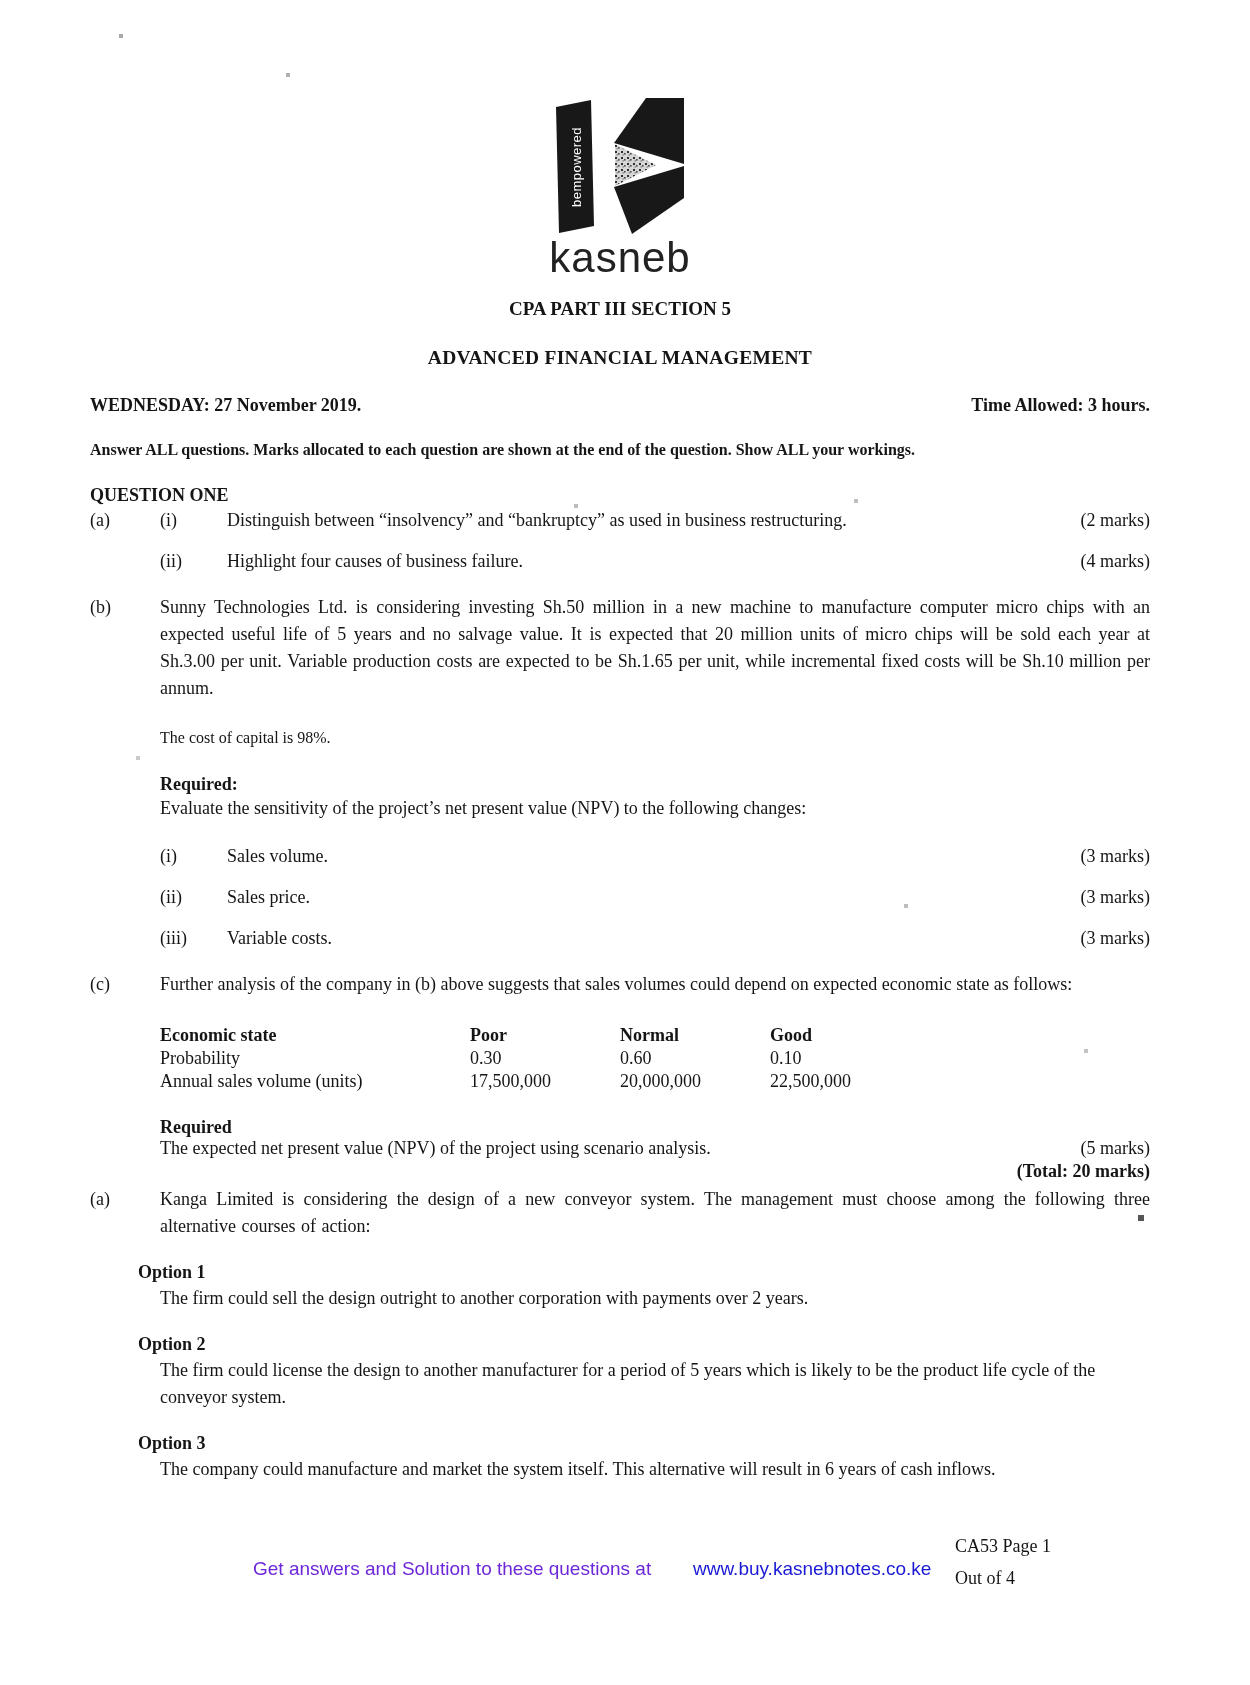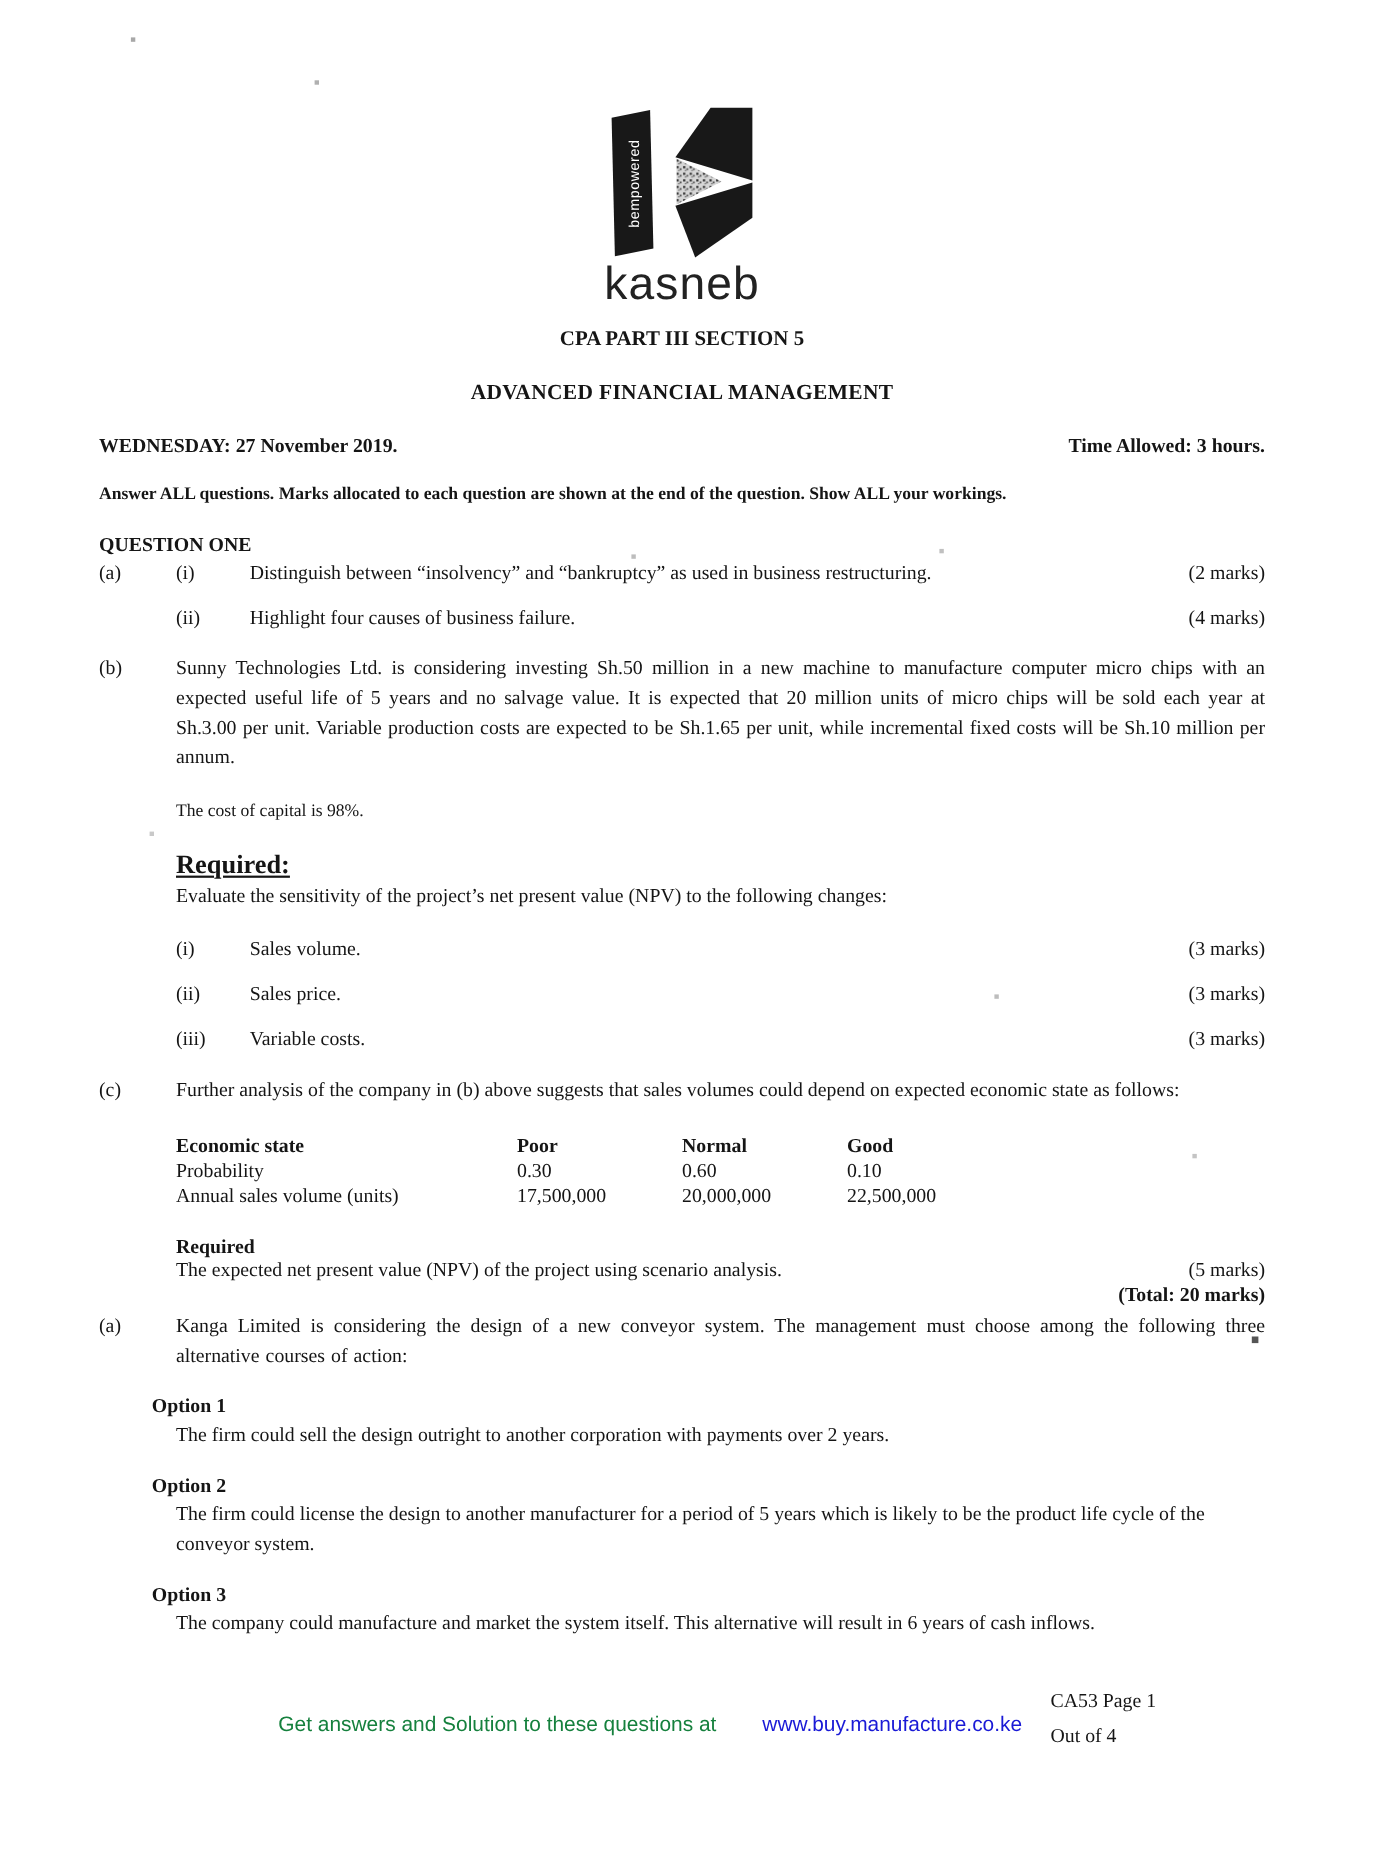--- a/index.html
+++ b/index.html
@@ -104,21 +104,21 @@
       <span class="col-marks">(4 marks)</span>
     </div>
 
     <div class="row mt22">
       <span class="col-part">(b)</span>
       <span class="col-text para">Sunny Technologies Ltd. is considering investing Sh.50 million in a new machine to manufacture computer micro chips with an expected useful life of 5 years and no salvage value. It is expected that 20 million units of micro chips will be sold each year at Sh.3.00 per unit. Variable production costs are expected to be Sh.1.65 per unit, while incremental fixed costs will be Sh.10 million per annum.</span>
     </div>
 
     <div class="indent plain mt24">The cost of capital is 98%.</div>
 
-    <div class="indent bold mt24" style="font-size:24px;text-decoration:underline;">Required:</div>
+    <div class="indent bold mt24" style="font-size:18px;">Required:</div>
     <div class="indent plain" style="font-size:18px;">Evaluate the sensitivity of the project’s net present value (NPV) to the following changes:</div>
 
     <div class="row mt24">
       <span class="col-part"></span>
       <span class="col-num">(i)</span>
       <span class="col-text">Sales volume.</span>
       <span class="col-marks">(3 marks)</span>
     </div>
     <div class="row mt20">
       <span class="col-part"></span>
@@ -177,19 +177,19 @@
     <div class="opt-text">The firm could sell the design outright to another corporation with payments over 2 years.</div>
 
     <div class="opt-label">Option 2</div>
     <div class="opt-text">The firm could license the design to another manufacturer for a period of 5 years which is likely to be the product life cycle of the conveyor system.</div>
 
     <div class="opt-label">Option 3</div>
     <div class="opt-text">The company could manufacture and market the system itself. This alternative will result in 6 years of cash inflows.</div>
 
   </div>
 
-  <div class="footer-promo" style="color: #15803d;">Get answers and Solution to these questions at</div>
-  <div class="footer-url" style="color: rgb(26, 26, 214);">www.buy.manufacture.co.ke</div>
+  <div class="footer-promo" style="color: #6d28d9;">Get answers and Solution to these questions at</div>
+  <div class="footer-url" style="color: rgb(26, 26, 214);">www.buy.kasnebnotes.co.ke</div>
   <div class="page-ref">
     <div>CA53 Page 1</div>
     <div>Out of 4</div>
   </div>
 </div>
 
 </body></html>

